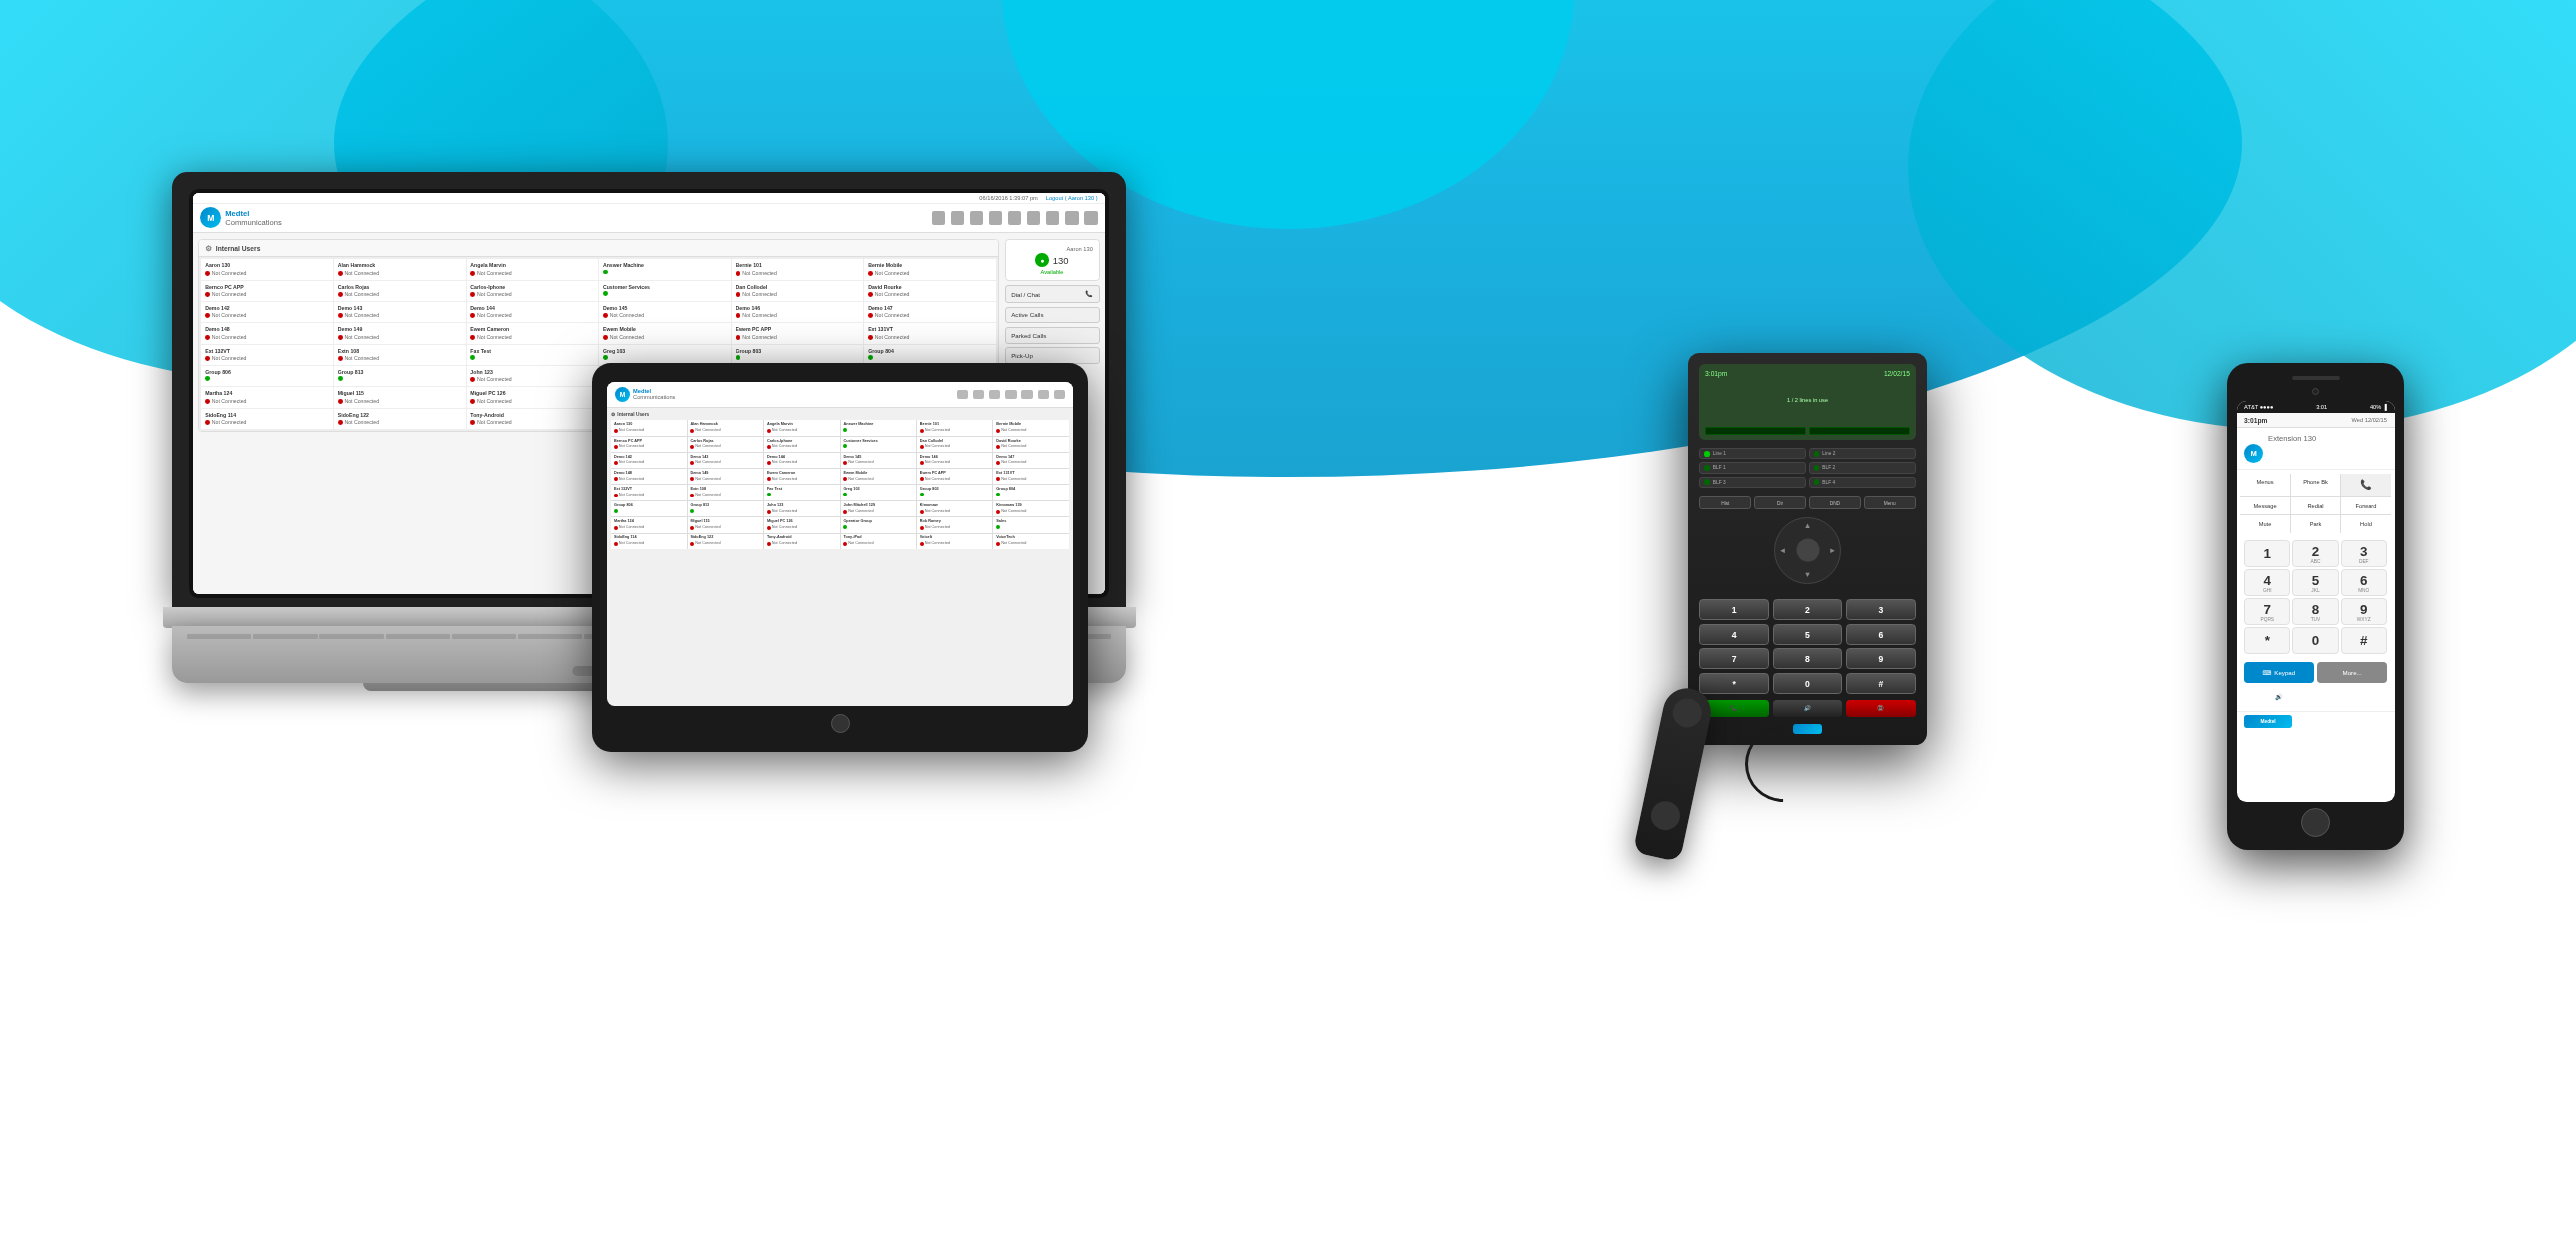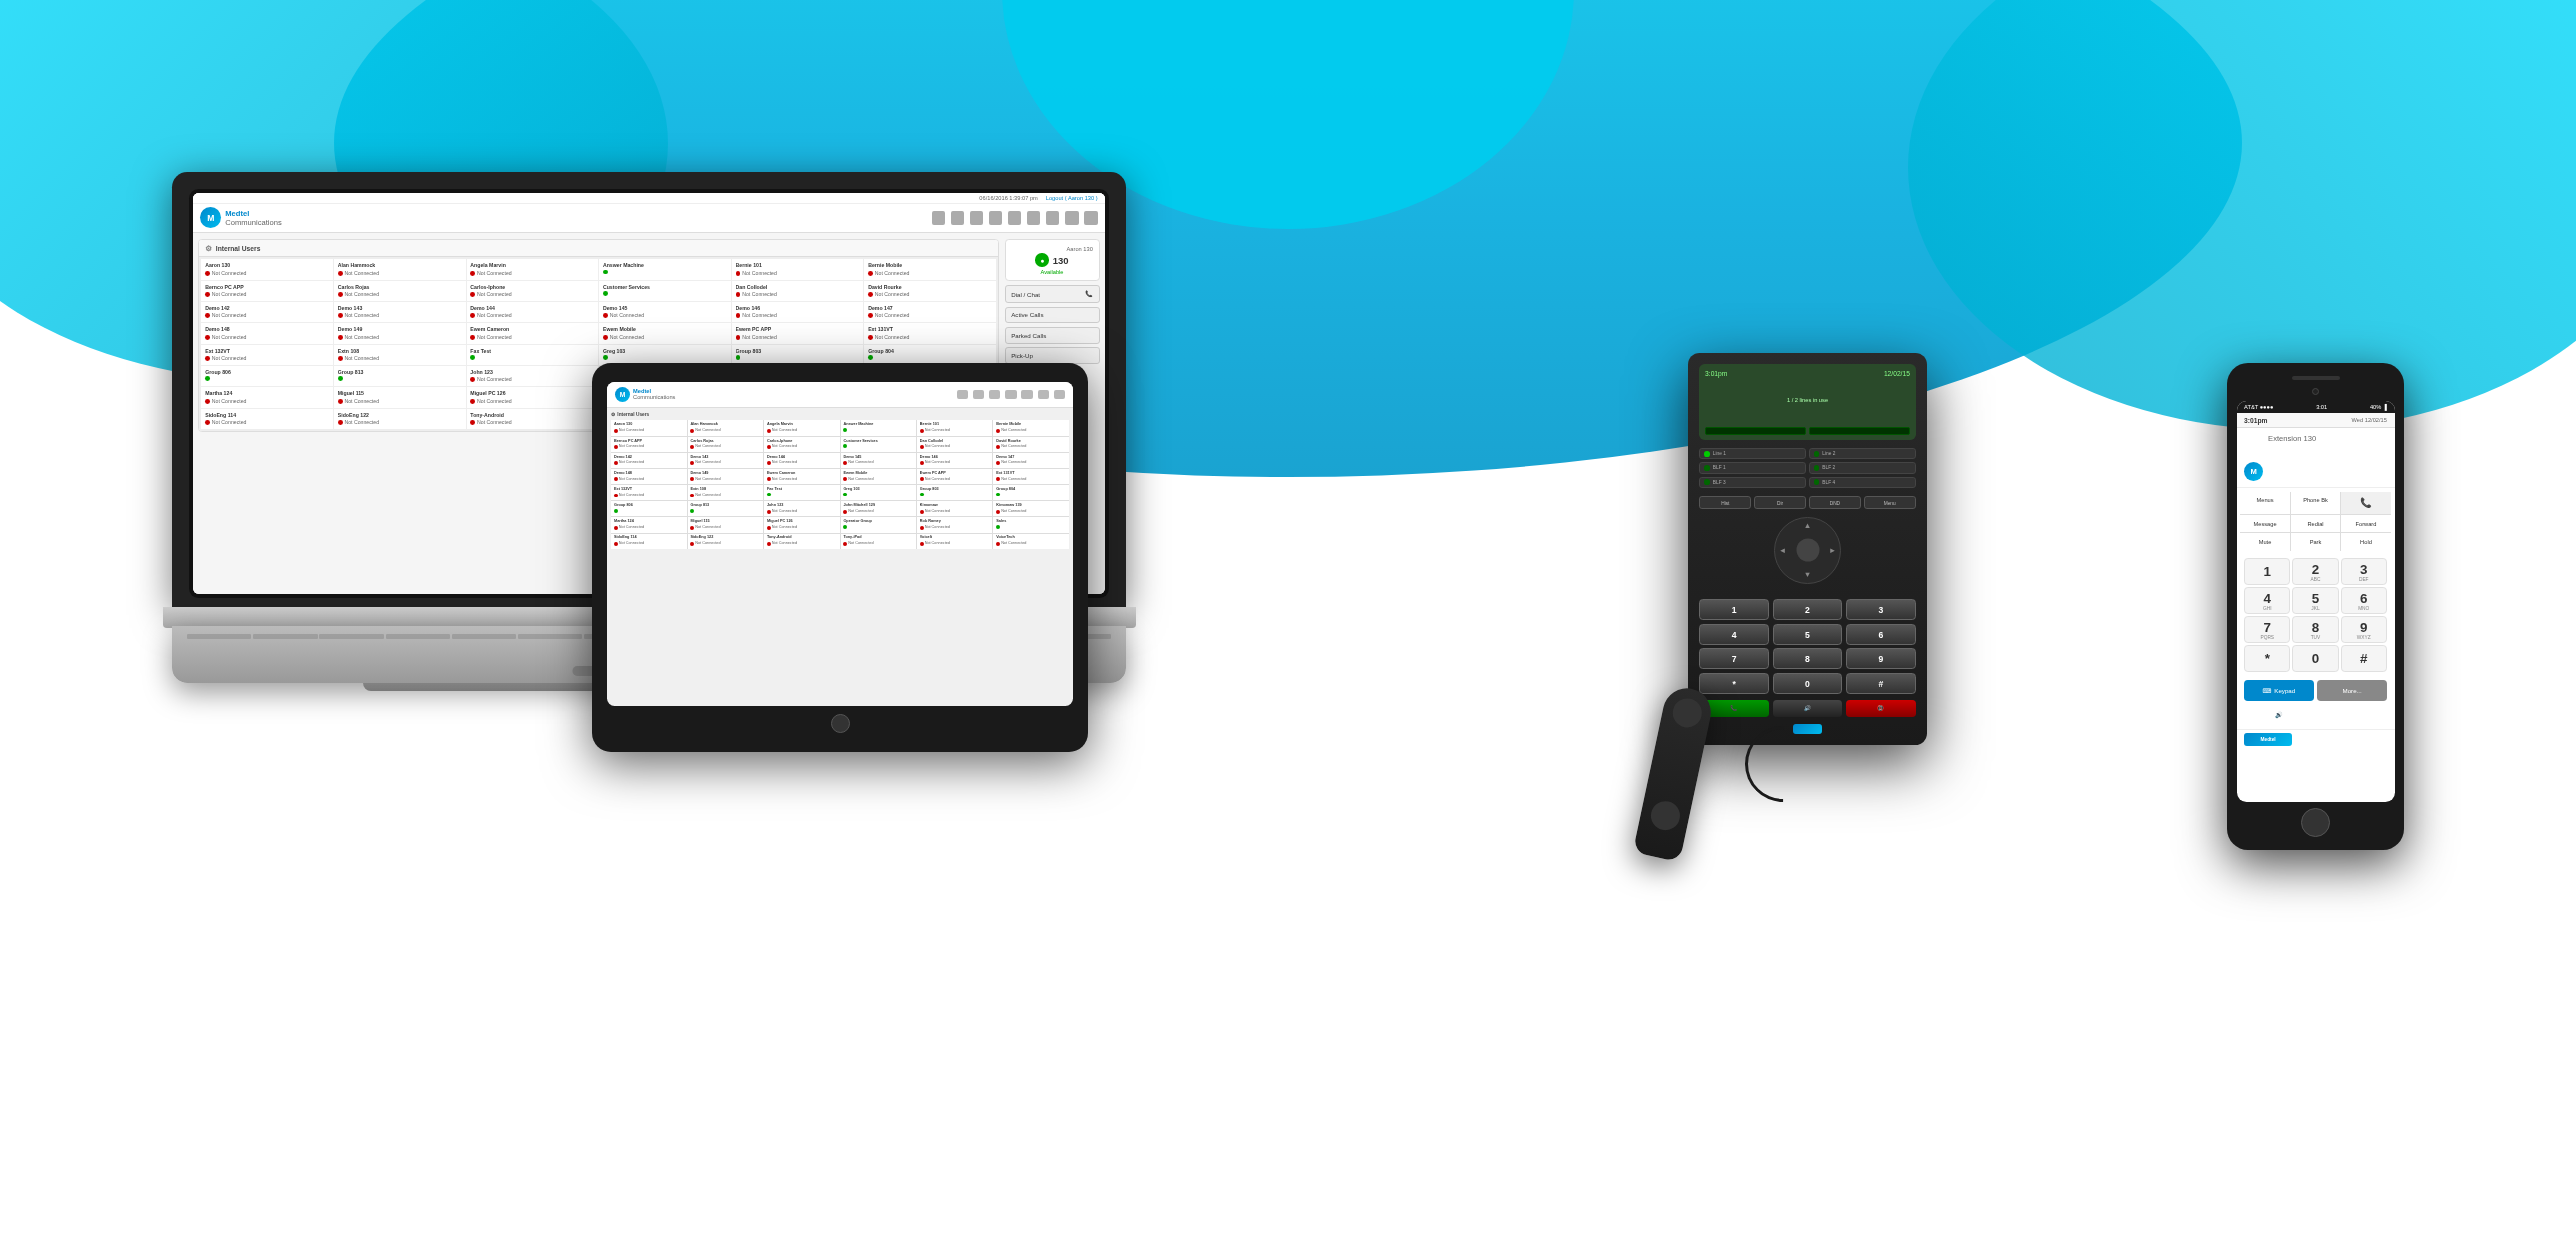--- a/index.html
+++ b/index.html
@@ -231,21 +231,21 @@
     .user-info-box {
       background: #fff;
       border: 1px solid #ddd;
       border-radius: 3.8px;
       padding: 5.7px;
       text-align: center;
     }
 
     .user-ext {
       font-size: 9.5px;
-      font-weight: bold;
+      font-weight: normal;
       color: #333;
     }
 
     .user-available {
       font-size: 5.7px;
       color: #00aa00;
     }
 
     .right-btn {
       background: #f0f0f0;
@@ -1525,21 +1525,21 @@
             <span>40%</span> ▐
           </span>
         </div>
 
         <div style="background:#f8f8f8;padding:3.8px 7.6px;border-bottom:1px solid #ddd;display:flex;justify-content:space-between;align-items:center;">
           <span style="font-size:6.7px;color:#333;font-weight:bold;">3:01pm</span>
           <span style="font-size:5.7px;color:#666;">Wed 12/02/15</span>
         </div>
 
         <div class="mobile-user-info">
-          <div style="font-size:7.6px;color:#666;margin-bottom:19px;padding-left:24px;">Extension 130</div>
+          <div style="font-size:7.6px;color:#666;margin-bottom:1px;padding-left:24px;">Extension 130</div>
           <div style="display:flex;align-items:center;gap:3.8px;">
             <div style="width:19px;height:19px;background:linear-gradient(135deg,#0088cc,#00bbee);border-radius:50%;display:flex;align-items:center;justify-content:center;color:white;font-size:7.6px;font-weight:bold;">M</div>
           </div>
         </div>
 
         <div class="mobile-btn-grid">
           <div class="mobile-btn">Menus</div>
           <div class="mobile-btn">Phone Bk</div>
           <div class="mobile-btn" style="background:#f0f0f0;">
             <span style="color:#00aa44;font-size:9.5px;">📞</span>

